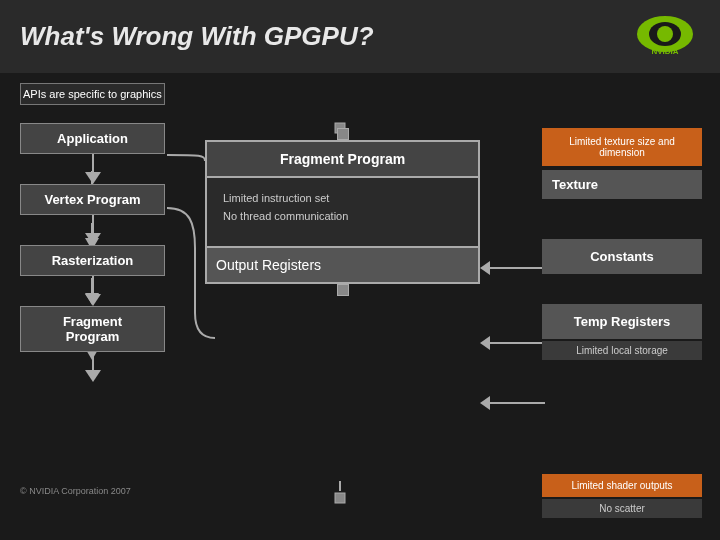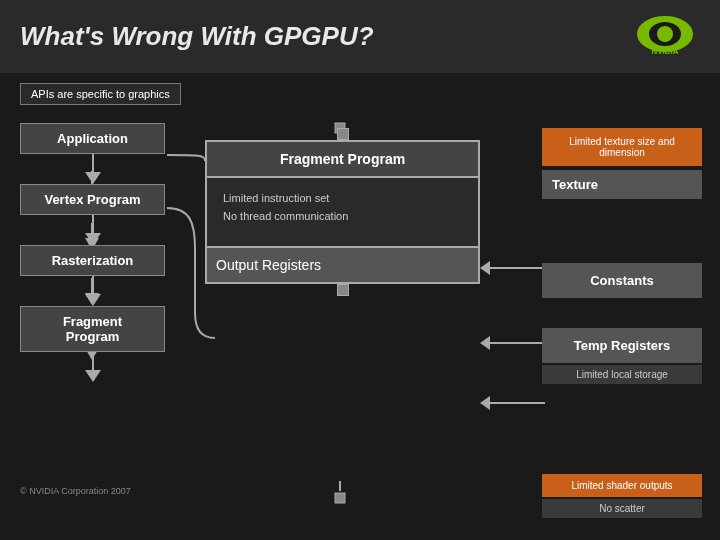--- a/index.html
+++ b/index.html
@@ -49,21 +49,21 @@
       position: relative;
       height: 480px;
     }
 
     
     .apis-label {
       background: #2a2a2a;
       border: 1px solid #777;
       color: white;
       font-size: 11px;
-      padding: 4px 10px;
+      padding: 4px 2px;
       display: inline-block;
       margin-bottom: 8px;
       text-align: right;
     }
 
     
     .left-pipeline {
       position: absolute;
       left: 20px;
       top: 50px;
@@ -236,21 +236,21 @@
 
       <div style="background:#c8601a;color:white;font-size:10px;padding:8px 10px;text-align:center;margin-bottom:4px;">
         <span>Limited texture size and
 dimension</span>
       </div>
 
       <div style="background:#555;color:white;font-size:13px;font-weight:bold;padding:7px 10px;text-align:left;margin-bottom:20px;">
         <span>Texture</span>
       </div>
 
-      <div style="background:#555;color:white;font-size:13px;font-weight:bold;padding:10px 10px;text-align:center;margin-bottom:4px;margin-top:64px;">
+      <div style="background:#555;color:white;font-size:13px;font-weight:bold;padding:10px 10px;text-align:center;margin-bottom:4px;margin-top:40px;">
         <span>Constants</span>
       </div>
 
       <div style="background:#555;color:white;font-size:13px;font-weight:bold;padding:10px 2px;text-align:center;margin-bottom:2px;margin-top:30px;">
         <span>Temp Registers</span>
       </div>
 
       <div style="background:#3a3a3a;color:#ccc;font-size:10px;padding:4px 8px;text-align:center;margin-bottom:4px;">
         <span>Limited local storage</span>
       </div>

